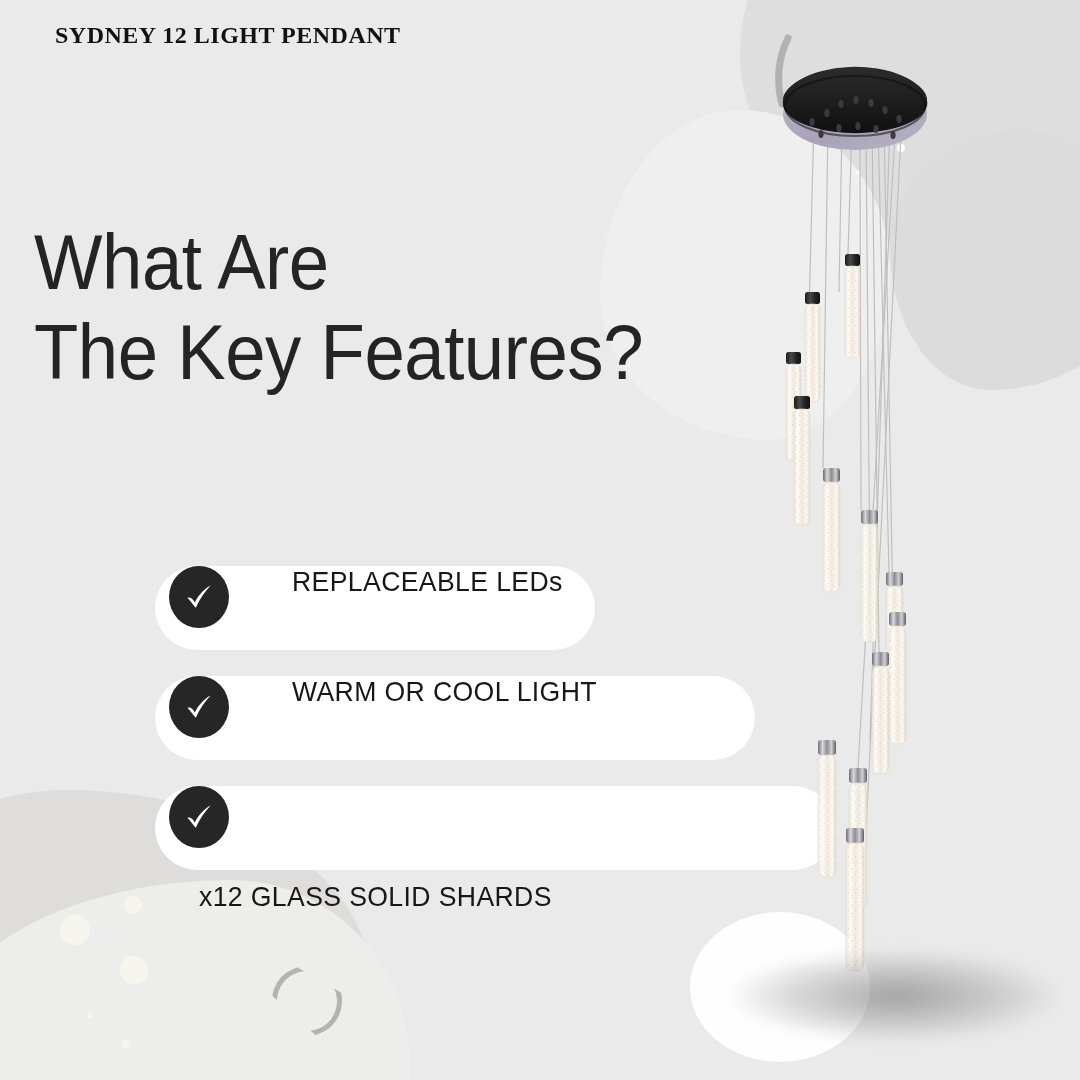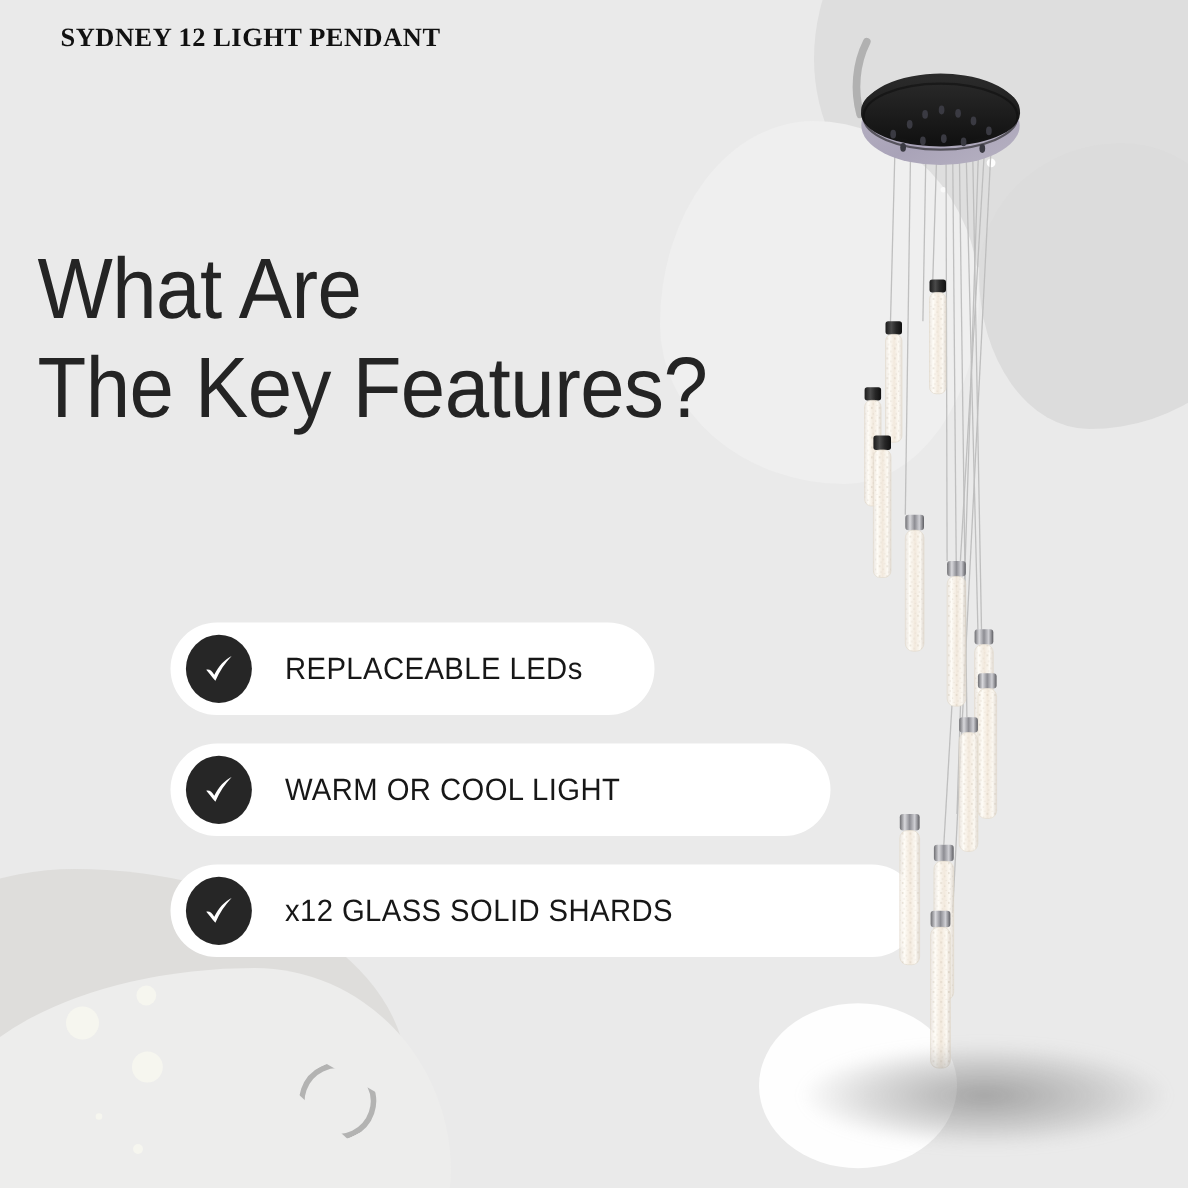--- a/index.html
+++ b/index.html
@@ -114,31 +114,32 @@
   .headline span { display:block; white-space:nowrap; }
 
   
   .features {
     position:absolute;
     left:155px; top:566px;
   }
   .pill {
     position:relative;
     display:flex;
-    align-items:center;
+    align-items:flex-start;
     height:84px;
     margin-bottom:26px;
     background:#ffffff;
     border-radius:46px;
     padding-left:14px;
+    gap:33px;
   }
   .pill.p1 { width:440px; }
   .pill.p2 { width:510px; }
   .pill.p3 { width:600px;margin-top:20px; }
-  .pill.p4 { width:680px; }
+  .pill.p4 { width:680px;flex-direction:column; }
 
   .check-badge {
     flex:0 0 auto;
     width:60px; height:62px;
     border-radius:50%;
     background:#262626;
     display:flex;
     align-items:center;
     justify-content:center;
   }

